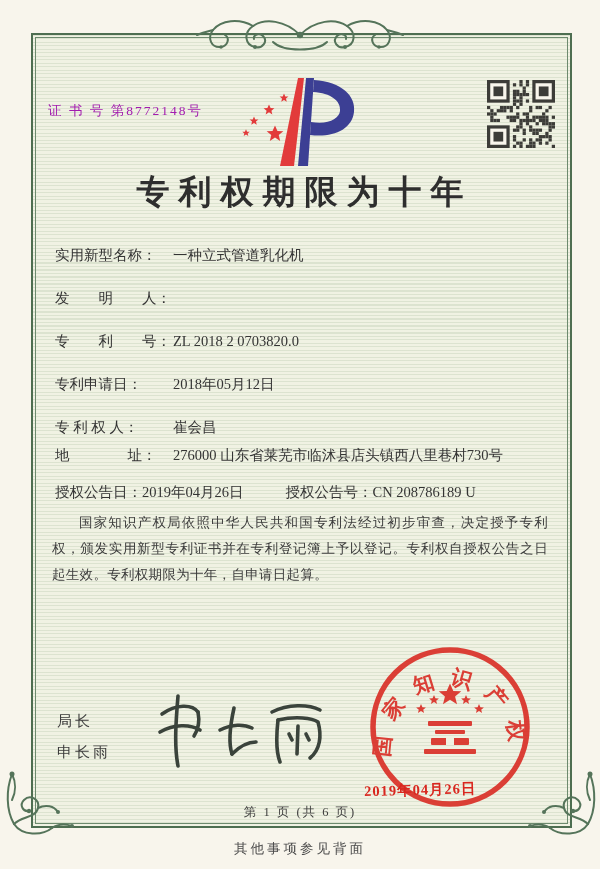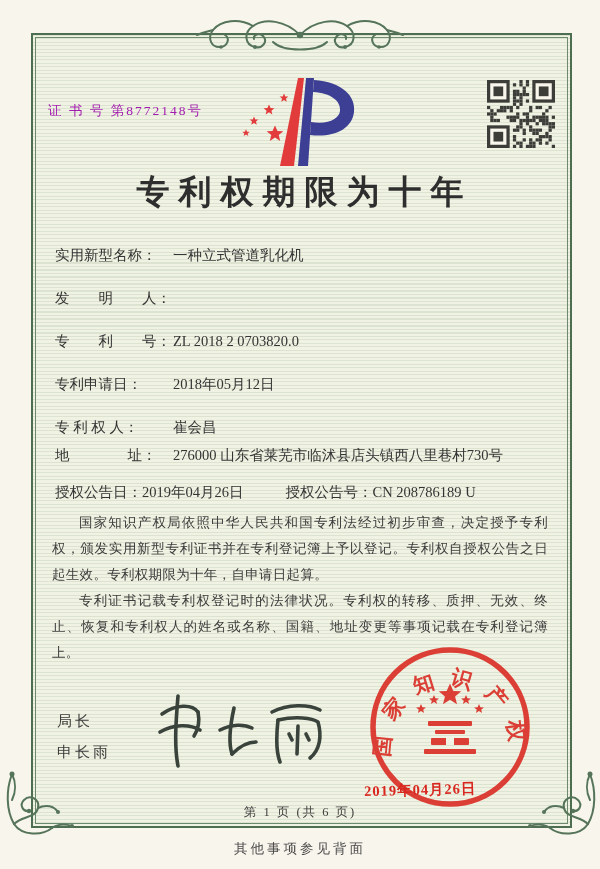--- a/index.html
+++ b/index.html
@@ -318,21 +318,20 @@
     </span>
     <span class="grant-right">
       <span>授权公告号：</span>
       <span>CN 208786189 U</span>
     </span>
   </div>
 </div>
 
 <div class="body-text">
   <p>国家知识产权局依照中华人民共和国专利法经过初步审查，决定授予专利权，颁发实用新型专利证书并在专利登记簿上予以登记。专利权自授权公告之日起生效。专利权期限为十年，自申请日起算。</p>
-  <p>专利证书记载专利权登记时的法律状况。专利权的转移、质押、无效、终止、恢复和专利权人的姓名或名称、国籍、地址变更等事项记载在专利登记簿上。</p>
 </div>
 
 <div class="commissioner">
   <div>局长</div>
   <div class="name">申长雨</div>
 </div>
 
 <svg class="signature" width="185" height="88" viewBox="0 0 185 88">
   <g fill="none" stroke="#3a433b" stroke-width="3.6" stroke-linecap="round" stroke-linejoin="round">
 

